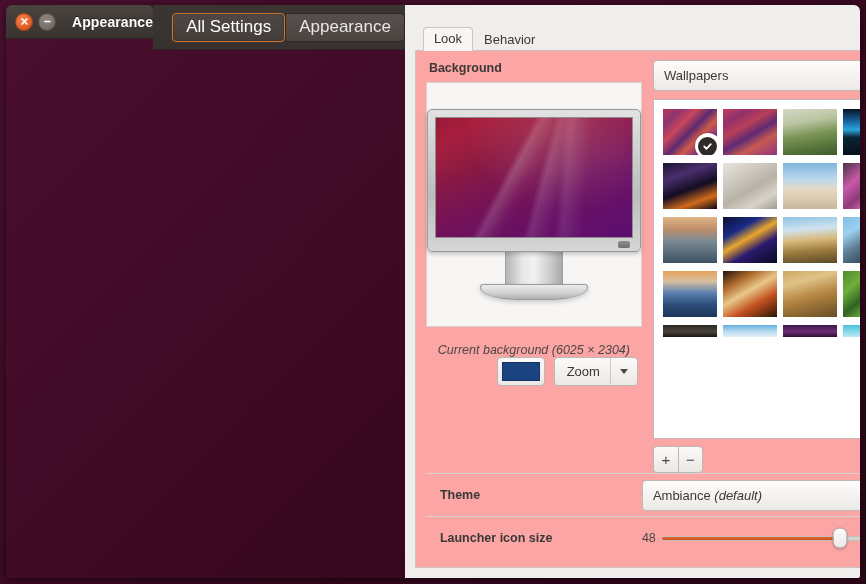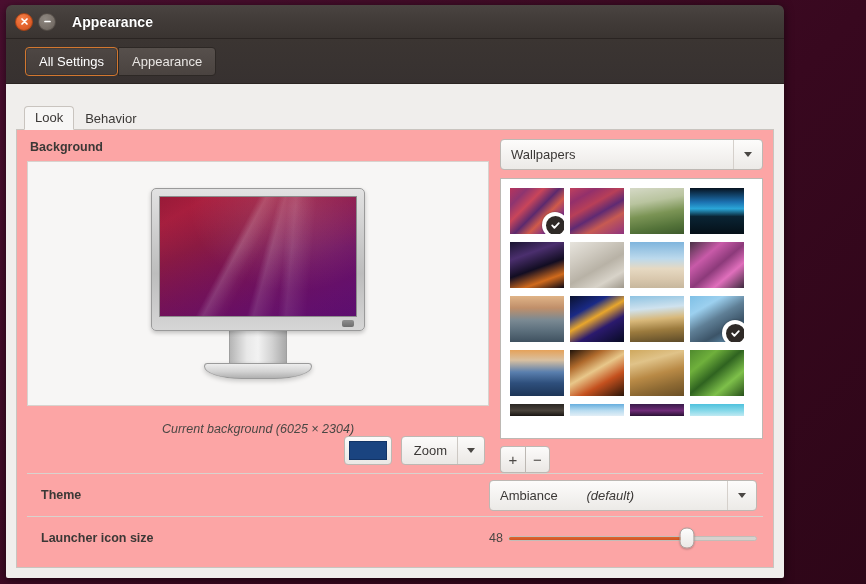--- a/index.html
+++ b/index.html
@@ -10,24 +10,24 @@
   }
   body {
     background: #3d0a27;
     background-image: linear-gradient(135deg, #4b0f30 0%, #38081f 60%, #2e0618 100%);
   }
 
   
   .window {
     position: absolute;
     left: 6px; top: 5px;
-    width: 778px; height: 573px;
+    width: 854px; height: 573px;
     border-radius: 6px 6px 2px 2px;
     box-shadow: 0 2px 10px rgba(0,0,0,.55);
-    display: flex; flex-direction: column;
+    display: flex; 
     overflow: hidden;
   }
 
   
   .titlebar {
     height: 34px;
     background: linear-gradient(to bottom, #4a4441 0%, #413b38 50%, #3a3431 100%);
     border-radius: 5px 5px 0 0;
     border-bottom: 1px solid #2a2422;
     display: flex; align-items: center;
@@ -65,21 +65,21 @@
     height: 45px;
     display: flex; align-items: center;
     padding-left: 19px;
     border-bottom: 1px solid #2b2522;
     flex: none;
   }
   .segmented { display: flex; height: 29px; }
   .seg {
     display: flex; align-items: center;
     padding: 0 13px;
-    font-size: 13px;
+    font-size: 17px;
     color: #e9e6e3;
     background: linear-gradient(to bottom, #57504c 0%, #4a4340 100%);
     border: 1px solid #2d2825;
     border-right: none;
   }
   .seg:last-child { border-right: 1px solid #2d2825; border-radius: 0 4px 4px 0; }
   .seg:first-child { border-radius: 4px 0 0 4px; }
   .seg.active {
     border: 1px solid #d2772f;
     border-radius: 4px;
@@ -297,21 +297,21 @@
   .row {
     height: 43px;
     border-top: 1px solid #d8d3ce;
     display: flex; align-items: center;
     padding: 0 6px 0 14px;
     flex: none;
   }
   .row .rlabel { font-size: 12.5px; font-weight: bold; color: #3b3836; }
   .row .rfill { flex: 1; }
   .theme-combo { width: 268px; }
-  .theme-combo .ctext i { font-style: italic; margin-left: 25px; }
+  .theme-combo .ctext i { font-style: italic; }
   .sliderbox { display: flex; align-items: center; width: 268px; }
   .slidernum { font-size: 12.5px; color: #4a4744; margin-right: 5px; }
   .track {
     flex: 1; height: 5px; border-radius: 3px;
     background: #d6d2ce;
     border: 1px solid #c2bdb8;
     position: relative;
   }
   .track .fill {
     position: absolute; left: 0; top: 0; bottom: 0;

